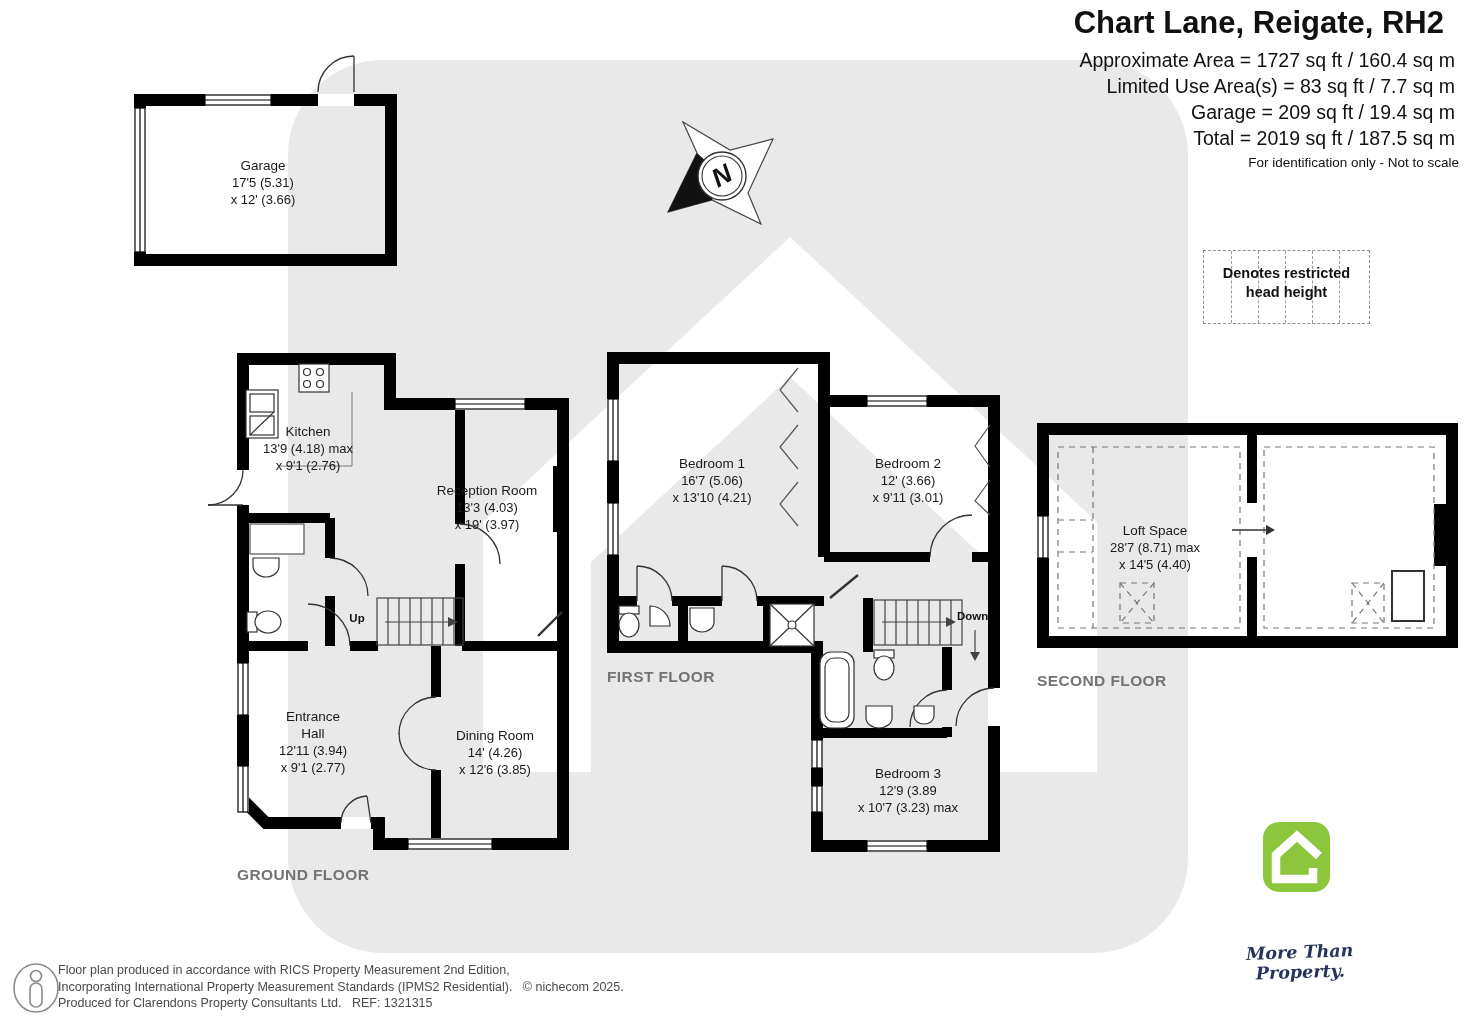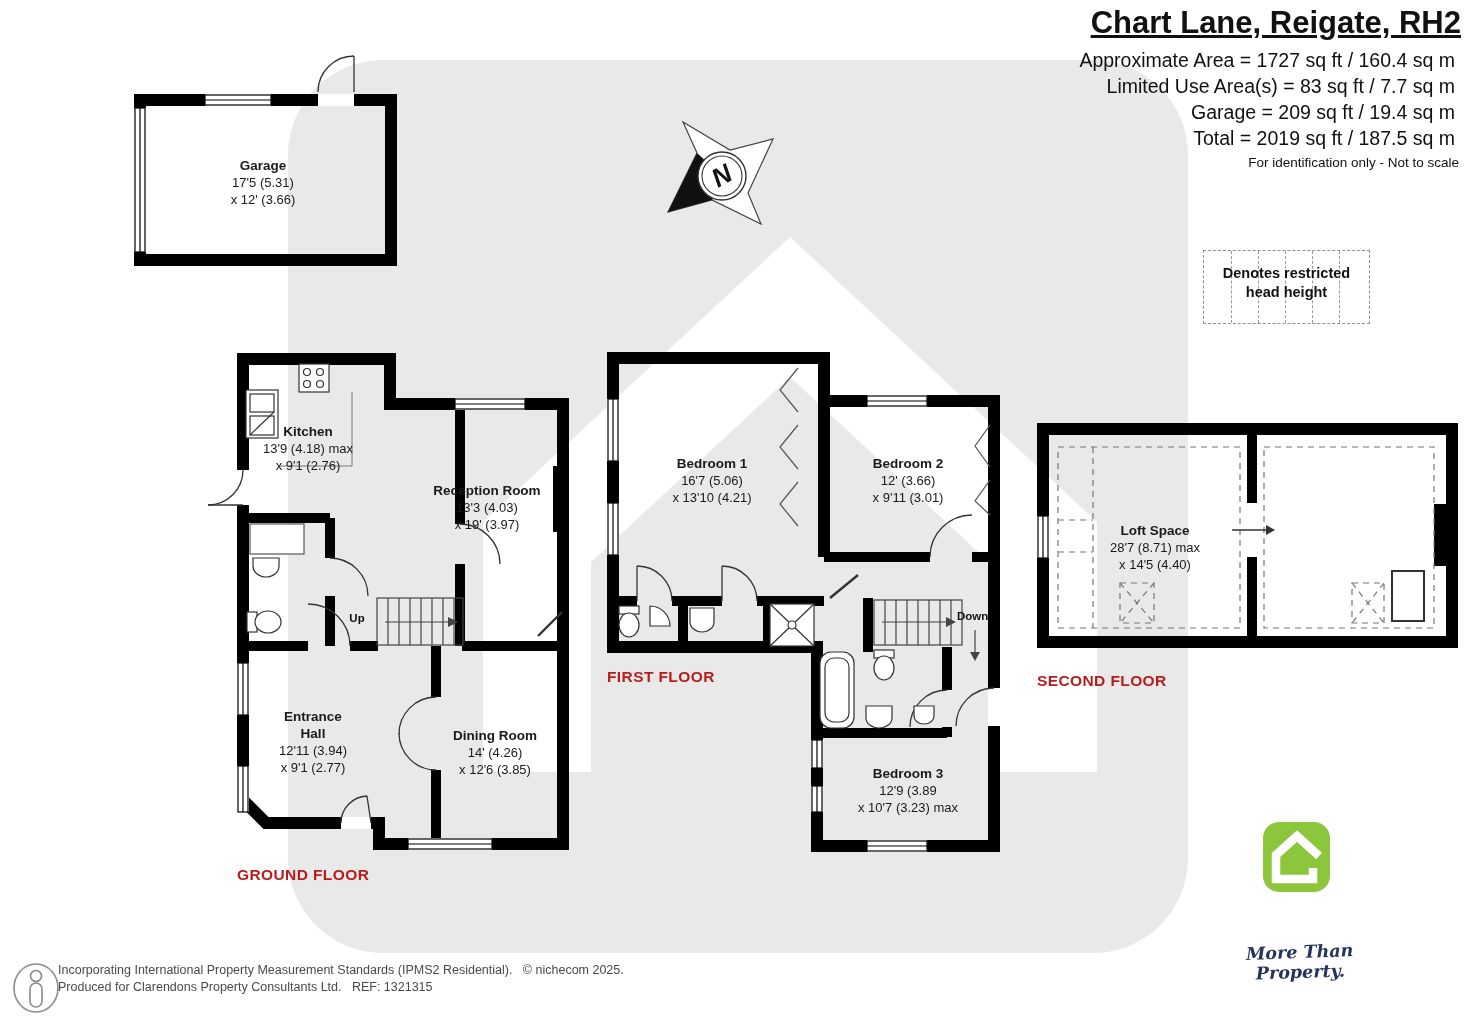--- a/index.html
+++ b/index.html
@@ -2,23 +2,23 @@
 <html><head>
 <meta charset="utf-8">
 <style>
   html,body{margin:0;padding:0;background:#fff;}
   #page{position:relative;width:1464px;height:1020px;background:#ffffff;overflow:hidden;
         font-family:"Liberation Sans",sans-serif;color:#111;}
   svg.plan{position:absolute;left:0;top:0;}
   .abs{position:absolute;}
   .ctr{transform:translate(-50%,-50%);text-align:center;}
   .room-label{font-size:13px;line-height:17px;color:#1a1a1a;white-space:nowrap;}
-  .room-label .rn{font-weight:bold;font-size:13.5px;}
-  .floor-label{font-weight:bold;font-size:15.5px;letter-spacing:.4px;color:#b91c1c;}
-  .hdr-title{right:3px;top:5px;font-size:31px;font-weight:bold;text-align:left;white-space:nowrap;text-decoration:underline;}
+  .room-label .rn{font-weight:normal;font-size:13.5px;}
+  .floor-label{font-weight:bold;font-size:15.5px;letter-spacing:.4px;color:#737373;}
+  .hdr-title{right:20px;top:5px;font-size:31px;font-weight:bold;text-align:left;white-space:nowrap;}
   .hdr-areas{right:9px;top:47px;font-size:19.5px;line-height:26px;text-align:right;white-space:nowrap;}
   .hdr-note{right:5px;top:155px;font-size:13.5px;text-align:right;}
   .stair-label{font-weight:bold;font-size:11.5px;color:#111;}
   .legend{left:1203px;top:250px;width:165px;height:72px;border:1.5px dashed #8f8f8f;}
   .legend .col{position:absolute;top:0;bottom:0;border-left:1.5px dashed #9a9a9a;}
   .legend .txt{position:absolute;left:0;right:0;top:13px;text-align:center;
                font-weight:bold;font-size:14.5px;line-height:19px;color:#111;}
   .brand-name{left:1174px;top:894px;width:244px;text-align:center;font-weight:bold;
               font-size:40px;letter-spacing:.5px;color:#8CC63C;}
   .brand-tag{left:1205px;top:942px;width:190px;text-align:center;font-style:italic;font-weight:600;
@@ -365,17 +365,18 @@
   <div class="abs floor-label" style="left:237px;top:866px">GROUND FLOOR</div>
   <div class="abs floor-label" style="left:607px;top:668px">FIRST FLOOR</div>
   <div class="abs floor-label" style="left:1037px;top:672px">SECOND FLOOR</div>
 
   <div class="abs stair-label" style="left:340px;top:612px;width:34px;text-align:center">Up</div>
   <div class="abs stair-label" style="left:957px;top:610px">Down</div>
 
   <div class="abs brand-tag">More Than Property.</div>
 
   <div class="abs footer">
+    <div>Floor plan produced in accordance with RICS Property Measurement 2nd Edition,</div>
     <div>Incorporating International Property Measurement Standards (IPMS2 Residential).&nbsp;&nbsp; © nichecom 2025.</div>
     <div>Produced for Clarendons Property Consultants Ltd.&nbsp;&nbsp; REF: 1321315</div>
   </div>
 
 </div>
 
 </body></html>

